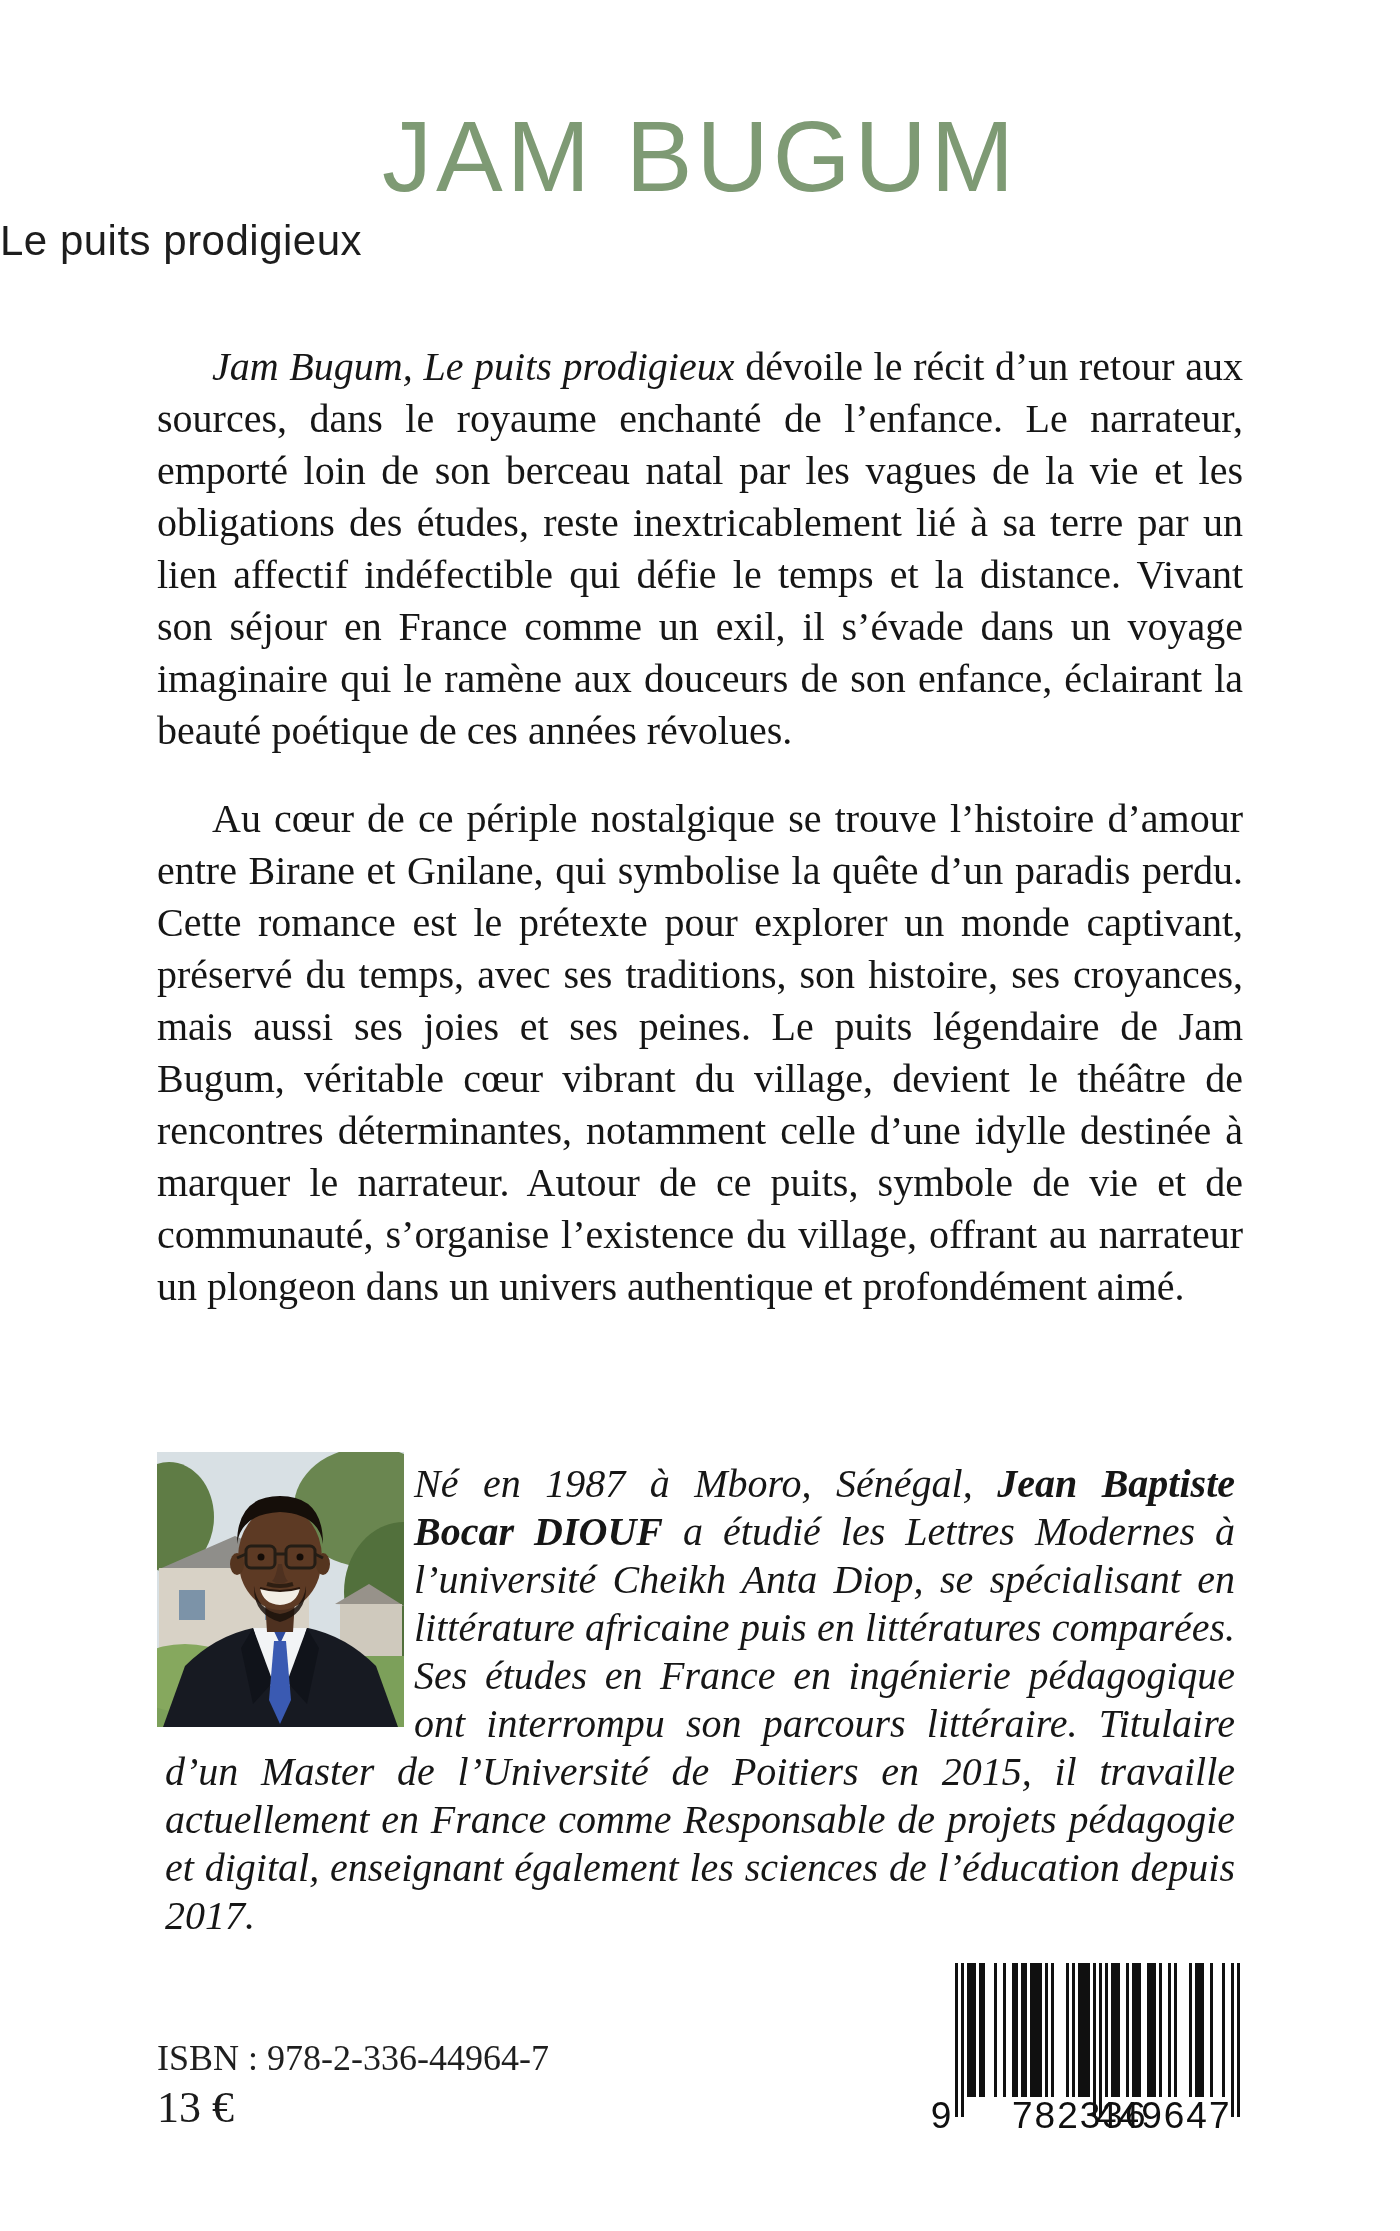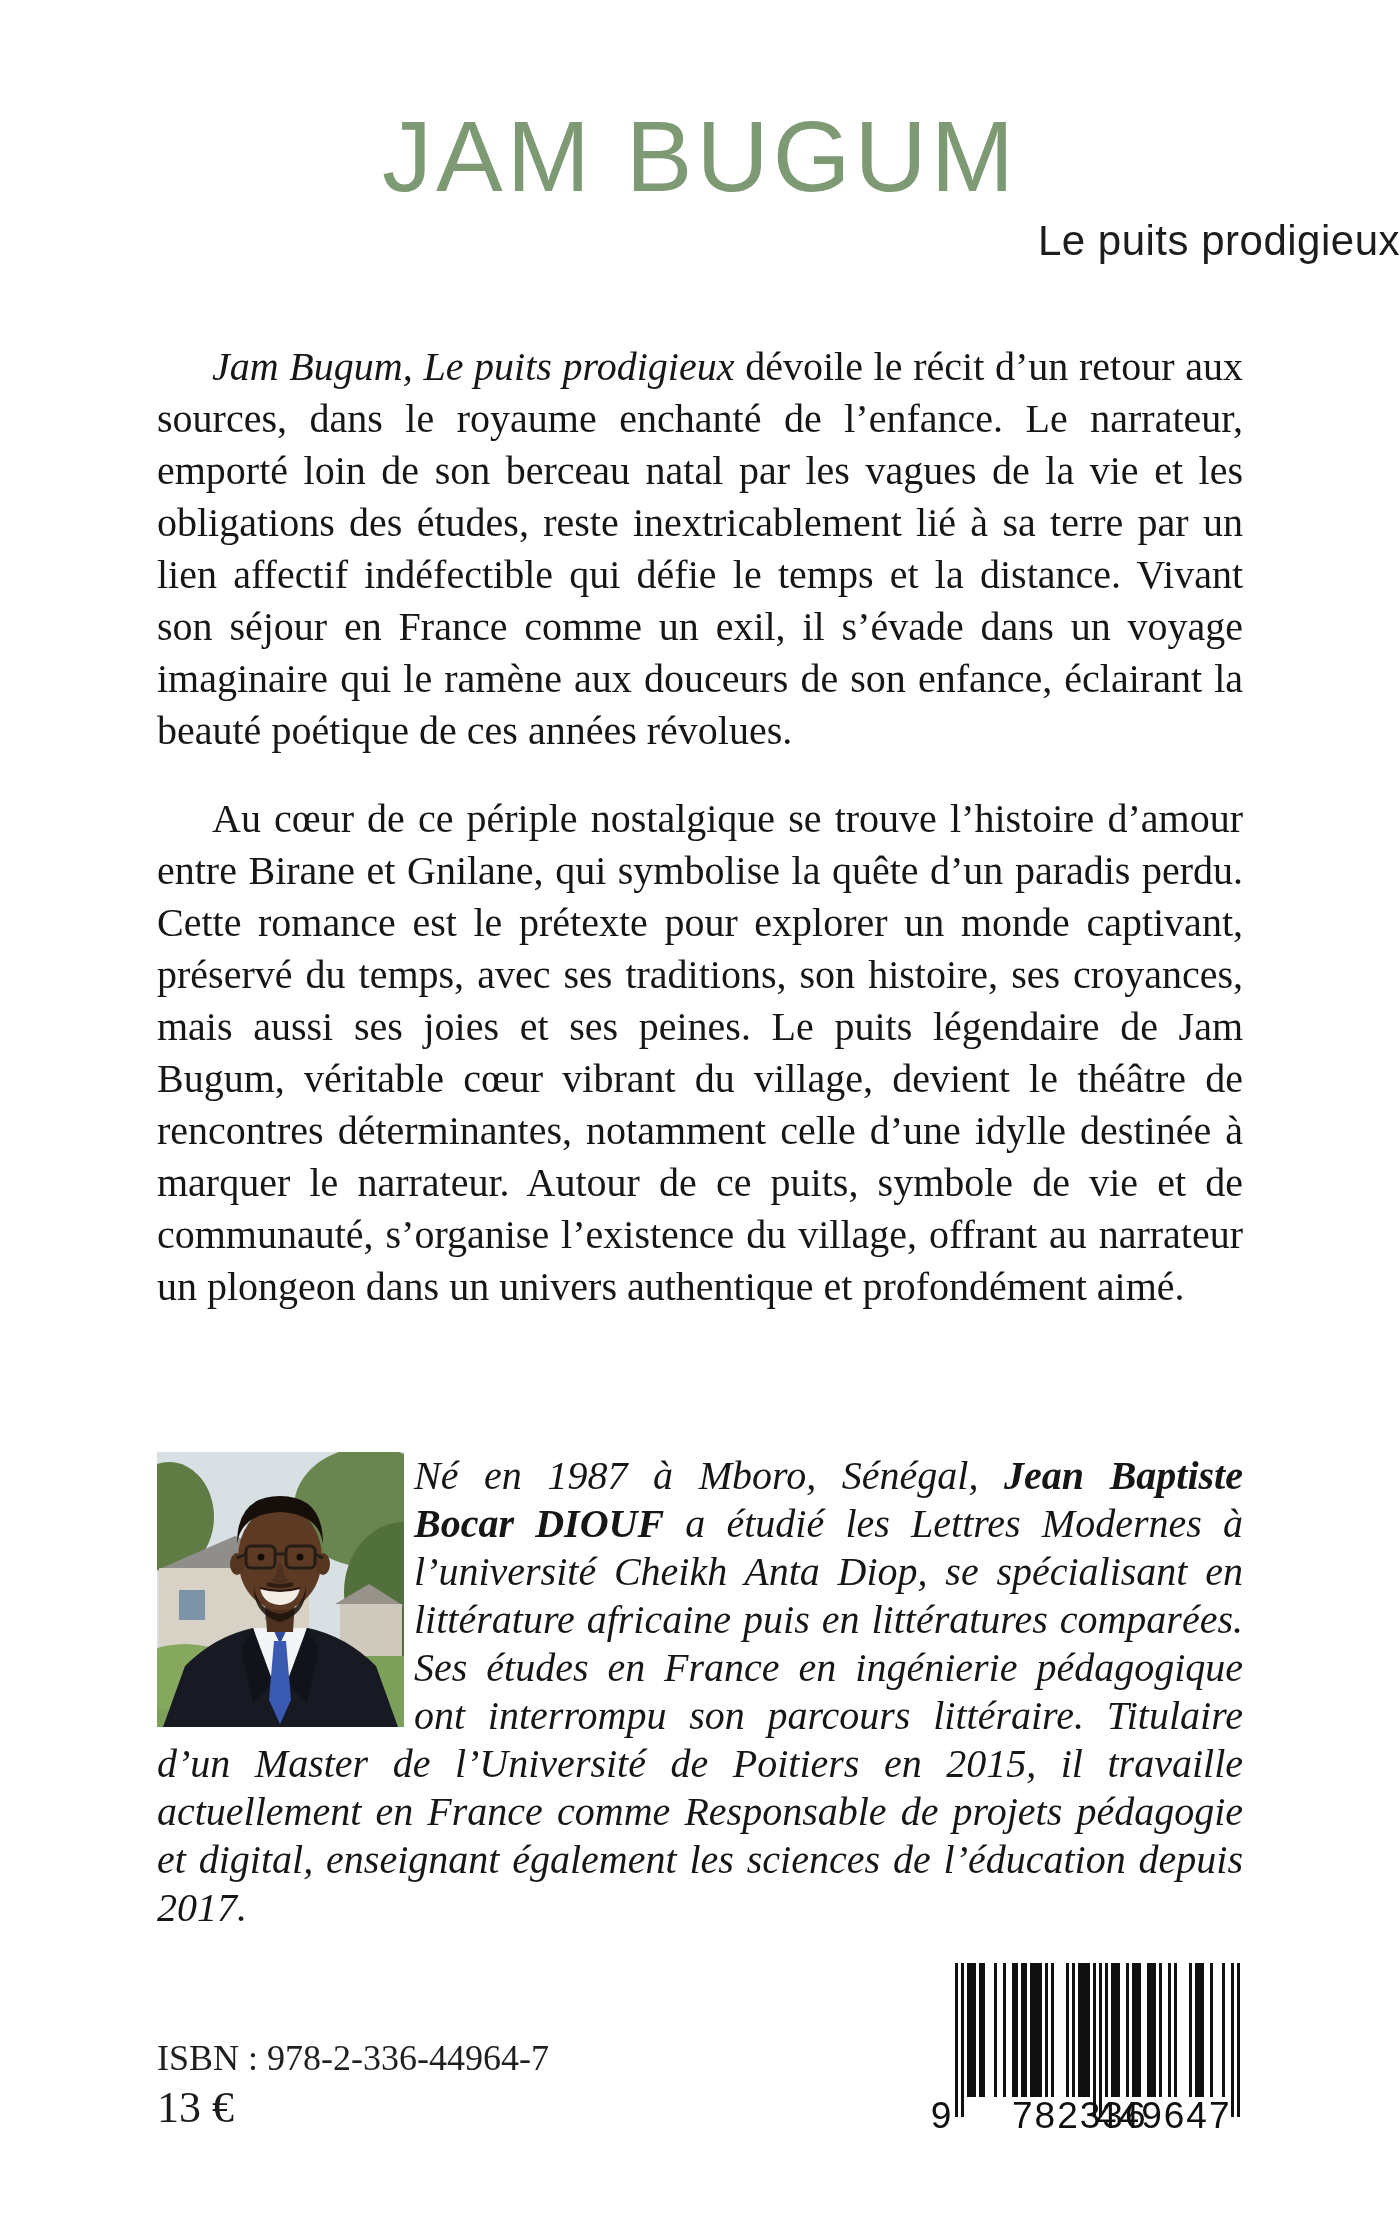--- a/index.html
+++ b/index.html
@@ -16,21 +16,21 @@
   .title{
     position:absolute;top:106px;left:0;width:1400px;
     text-align:center;
     font-family:"Liberation Sans", sans-serif;
     font-size:100px;line-height:1.0;font-weight:400;
     letter-spacing:4px;
     margin:0;
   }
   .subtitle{
     position:absolute;top:220px;left:0;width:1400px;
-    text-align:right;
+    text-align:left;
     font-family:"Liberation Sans", sans-serif;
     font-size:42px;line-height:1.0;font-weight:400;
     letter-spacing:0.5px;color:#1d1d1d;
     margin:0;
   }
   
   .synopsis{
     position:absolute;left:157px;top:341px;width:1086px;
     font-size:40px;line-height:52px;
     text-align:justify;
@@ -38,21 +38,21 @@
   .synopsis p{margin:0;text-indent:55px;}
   .synopsis p + p{margin-top:36px;}
   .it{font-style:italic;}
   
   .bio{
     position:absolute;left:157px;top:1452px;width:1086px;
     font-size:40px;line-height:48px;
     font-style:italic;
     text-align:justify;
   }
-  .bio p{margin:0;}
+  .bio p{margin:8px;}
   .bio b{font-weight:bold;}
   .photo{
     float:left;
     width:247px;height:275px;
     margin:0 10px 6px 0;
     background:#d7dfe3;
   }
   .photo svg{display:block;width:247px;height:275px;}
   
   .isbn{

